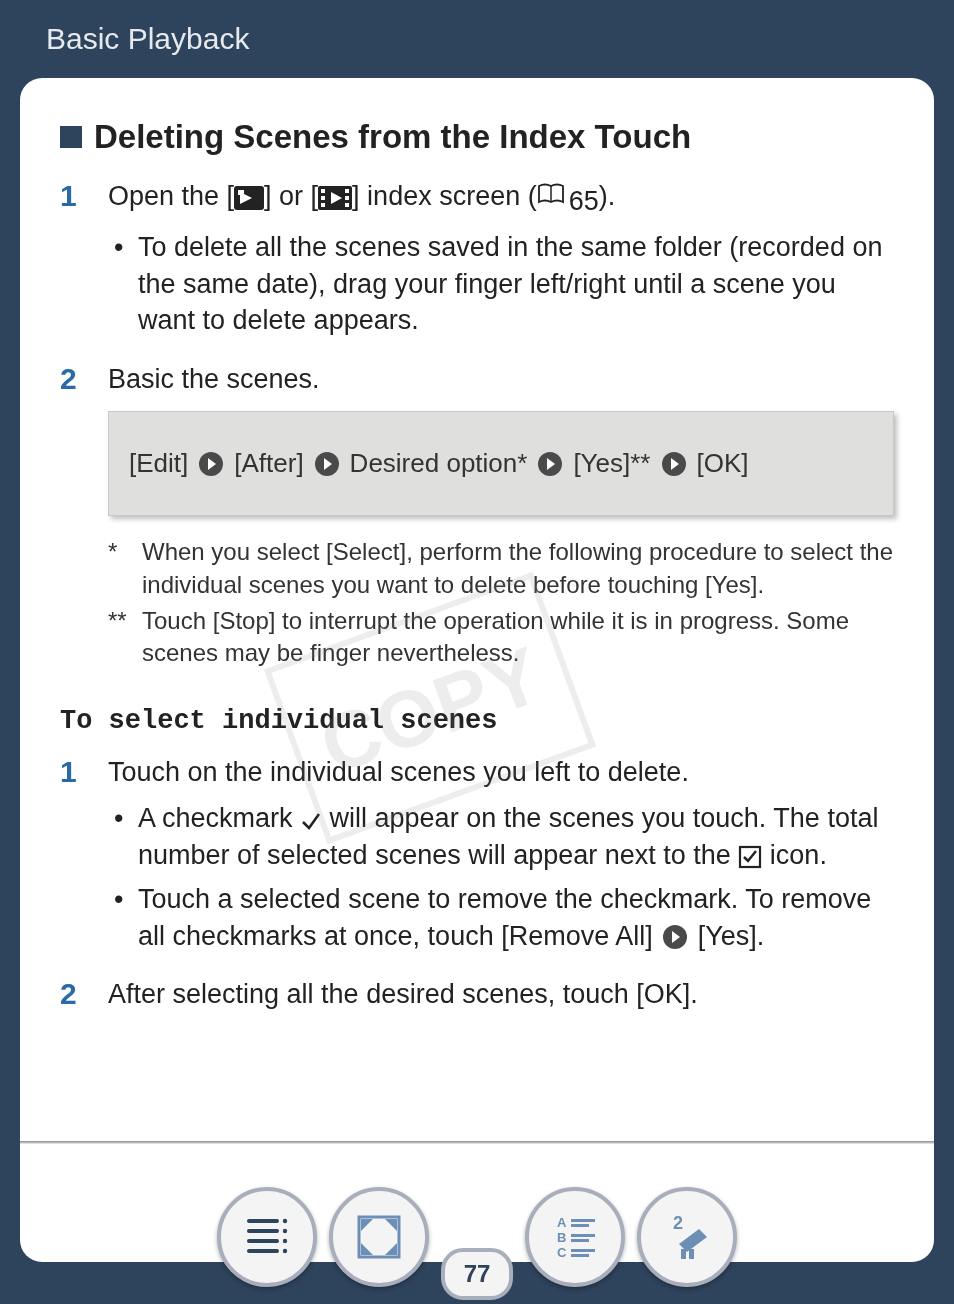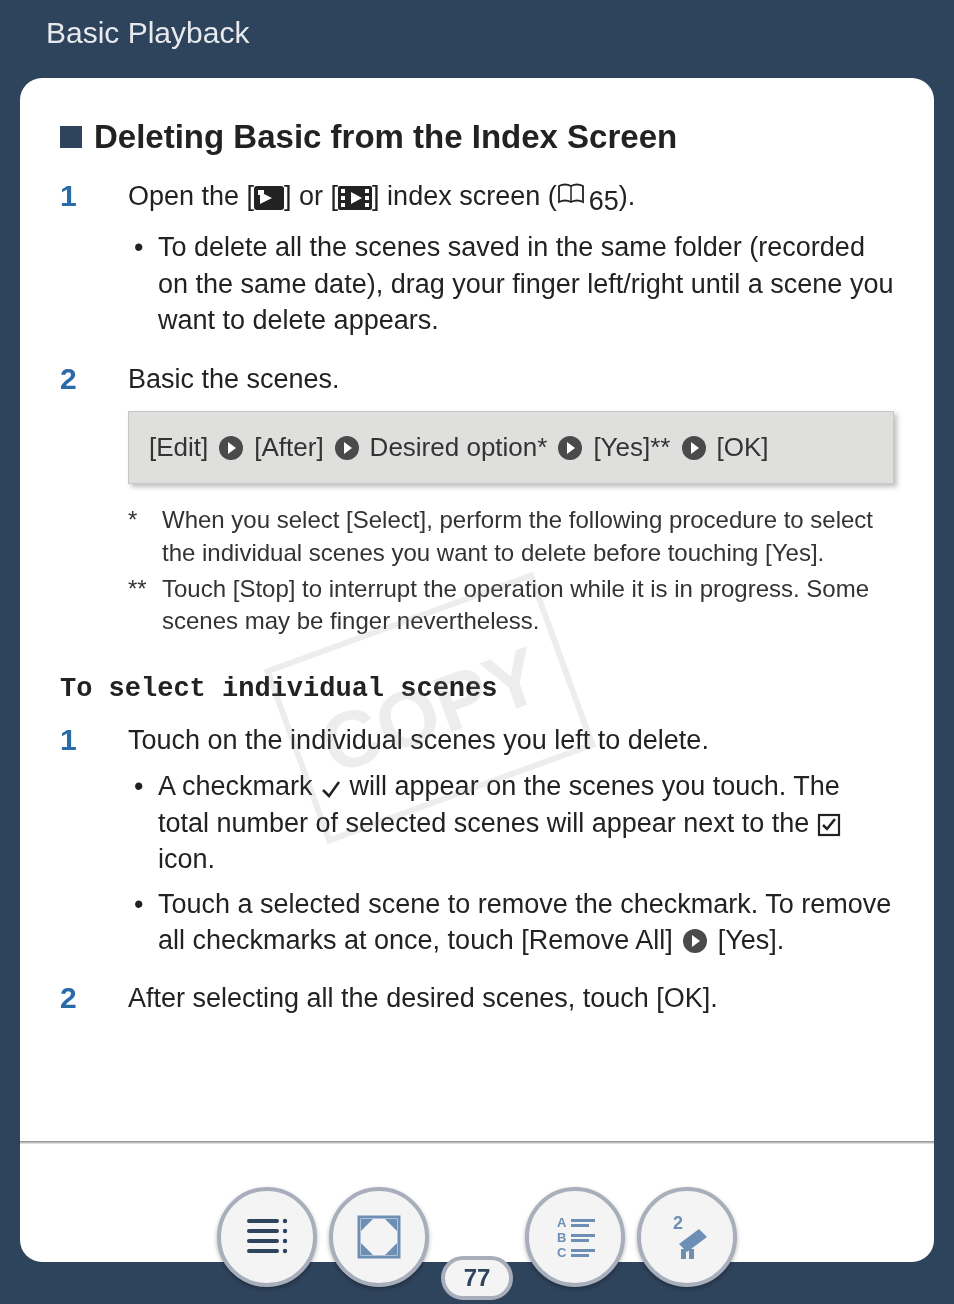--- a/index.html
+++ b/index.html
@@ -1,67 +1,67 @@
 <!DOCTYPE html>
 <html><head>
 <meta charset="utf-8">
 <style>
   * { margin: 0; padding: 0; box-sizing: border-box; }
   html, body { width: 954px; height: 1304px; font-family: Arial, Helvetica, sans-serif; }
   body { background: #2e435c; position: relative; overflow: hidden; }
-  .header { color: #e6e9ed; font-size: 30px; padding: 16px 0 18px 46px; font-weight: 400; }
+  .header { color: #e6e9ed; font-size: 30px; padding: 22px 0 18px 46px; font-weight: 400; }
   .page { position: absolute; top: 78px; left: 20px; right: 20px; bottom: 42px; background: #ffffff; border-radius: 22px; padding: 40px 40px 120px 40px; }
   .section-title-row { display: flex; align-items: center; margin-bottom: 22px; }
   .blue-square { width: 22px; height: 22px; background: #2e435c; margin-right: 12px; flex-shrink: 0; }
   .section-title { font-size: 33px; font-weight: 700; color: #222; }
   .step { display: flex; margin-bottom: 10px; }
   .step-num { width: 48px; flex-shrink: 0; font-size: 30px; font-weight: 700; color: #2a6aa8; line-height: 1.2; }
-  .step-body { flex: 1; font-size: 27px; color: #222; line-height: 1.35; margin-left: 20px; }
+  .step-body { flex: 1; font-size: 27px; color: #222; line-height: 1.35; }
   .sub-bullets { margin-top: 10px; }
   .sub-bullet { display: flex; margin-bottom: 8px; }
   .sub-bullet .dot { width: 30px; flex-shrink: 0; text-align: left; padding-left: 6px; }
   .sub-bullet .txt { flex: 1; }
   .icon-inline { display: inline-flex; vertical-align: -5px; }
   .ref-page { display: inline-flex; align-items: flex-start; }
-  .grey-box { background: #dfdfde; border: 1px solid #c8c8c8; box-shadow: 3px 3px 5px rgba(0,0,0,0.25); padding: 18px 20px; margin: 14px 0 20px 0; font-size: 26px; color: #333; display:flex; align-items:center; flex-wrap:wrap; gap:6px 4px; }
+  .grey-box { background: #dfdfde; border: 1px solid #c8c8c8; box-shadow: 3px 3px 5px rgba(0,0,0,0.25); padding: 34px 20px; margin: 14px 0 20px 0; font-size: 26px; color: #333; display:flex; align-items:center; flex-wrap:wrap; gap:6px 4px; }
   .grey-box span { white-space: nowrap; }
   .arrow-circ { width: 26px; height: 26px; display: inline-flex; vertical-align: -5px; margin: 0 6px; }
   .footnotes { font-size: 24px; color: #333; line-height: 1.35; margin-bottom: 26px; }
   .fn { display: flex; margin-bottom: 4px; }
   .fn .mark { width: 34px; flex-shrink: 0; }
   .fn .txt { flex: 1; }
   .subhead { font-size: 27px; font-weight: 600; color: #222; margin: 8px 0 18px 0; font-family: Liberation Mono, monospace; }
   .watermark { position: absolute; top: 520px; left: 260px; width: 300px; height: 220px; opacity: 0.14; pointer-events: none; transform: rotate(-20deg); }
   .watermark svg { width: 100%; height: 100%; }
   .footer-line { position: absolute; left: 0; right: 0; bottom: 118px; height: 3px; background: linear-gradient(#888, #eee); }
   .nav-buttons { position: absolute; left: 0; right: 0; bottom: 7px; height: 120px; display: flex; justify-content: center; align-items: center; gap: 12px; }
   .nav-btn { width: 100px; height: 100px; border-radius: 50%; background: #f4f4f4; border: 4px solid #a8aebb; display: flex; align-items: center; justify-content: center; box-shadow: 0 2px 4px rgba(0,0,0,0.3); }
   .nav-btn svg { width: 56px; height: 56px; }
-  .page-num-pill { width: 72px; height: 44px; border-radius: 22px; background: #f4f4f4; border: 4px solid #a8aebb; display: flex; align-items: center; justify-content: center; font-size: 24px; font-weight: 700; color: #2e435c; position: absolute; left: 50%; transform: translateX(-50%); bottom: 4px; }
+  .page-num-pill { width: 72px; height: 52px; border-radius: 22px; background: #f4f4f4; border: 4px solid #a8aebb; display: flex; align-items: center; justify-content: center; font-size: 24px; font-weight: 700; color: #2e435c; position: absolute; left: 50%; transform: translateX(-50%); bottom: 4px; }
   .nav-spacer { width: 72px; }
 </style>
 </head>
 <body>
 
 <div class="header">
   <span>Basic Playback</span>
 </div>
 
 <div class="page">
 
   <div class="watermark">
     <svg viewBox="0 0 300 200">
       <rect x="10" y="10" width="280" height="180" fill="none" stroke="#888" stroke-width="6"></rect>
       <text x="150" y="130" text-anchor="middle" font-size="80" font-weight="700" fill="#888" font-family="Arial">COPY</text>
     </svg>
   </div>
 
   <div class="section-title-row">
     <div class="blue-square"></div>
-    <div class="section-title">Deleting Basic from the Index Screen</div>
+    <div class="section-title">Deleting Scenes from the Index Touch</div>
   </div>
 
   <div class="step">
     <div class="step-num">1</div>
     <div class="step-body">
       <span>Open the [</span><span class="icon-inline">
           <svg width="30" height="24" viewBox="0 0 30 24">
             <rect x="0" y="0" width="30" height="24" rx="3" fill="#222"></rect>
             <path d="M6 6 L6 18 L18 12 Z" fill="#fff"></path>
             <rect x="4" y="4" width="6" height="5" fill="#fff"></rect>

